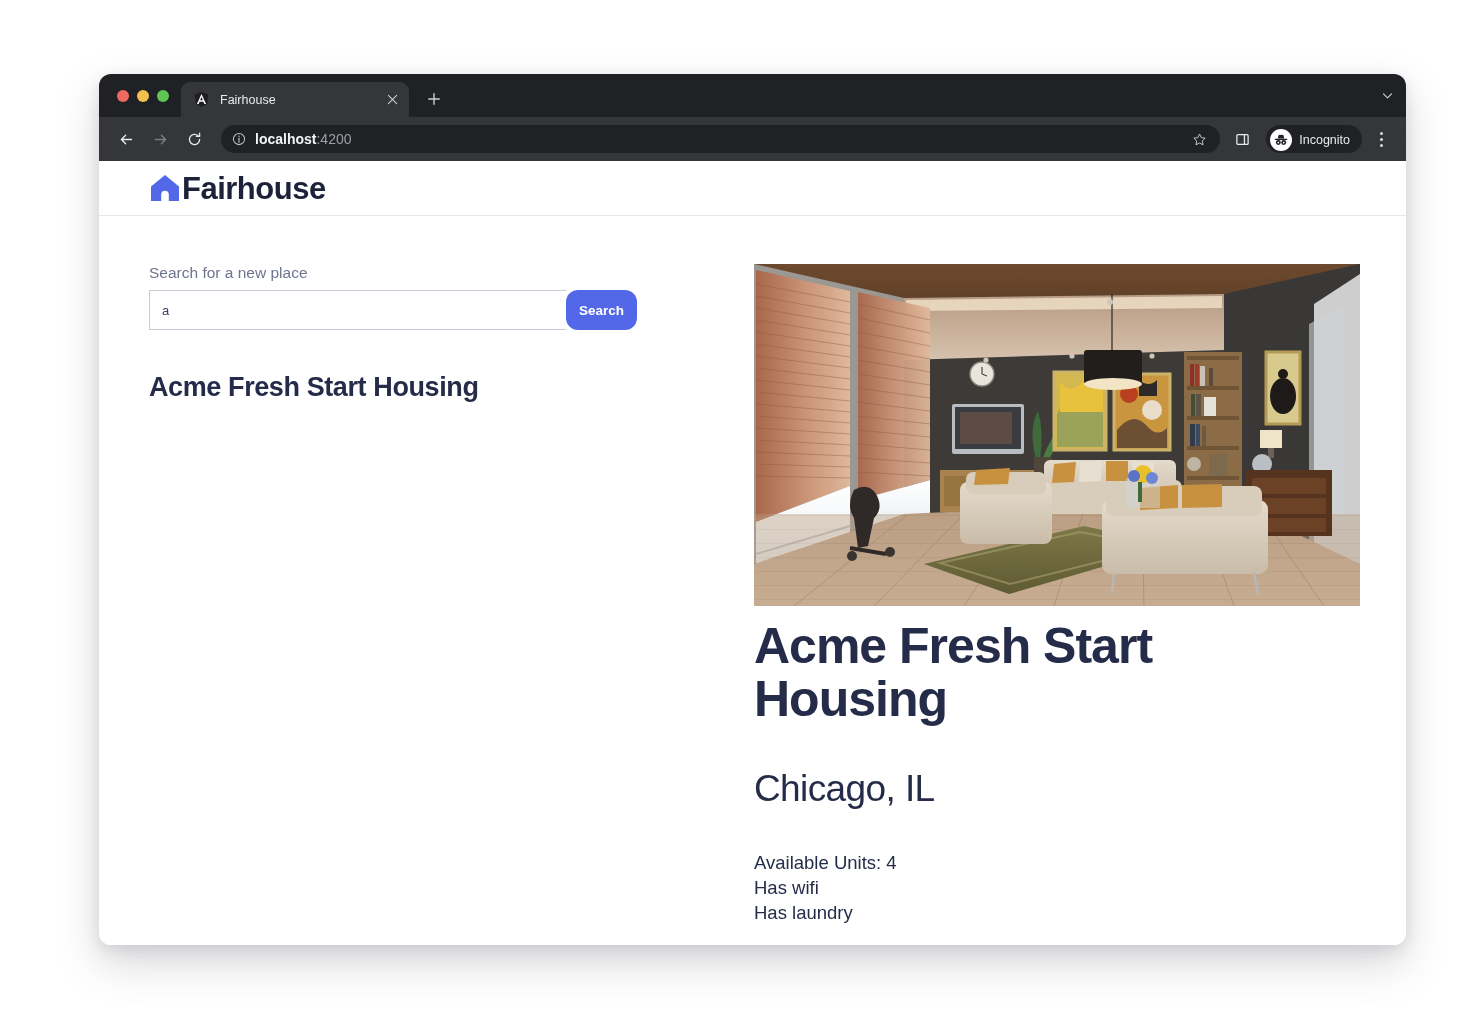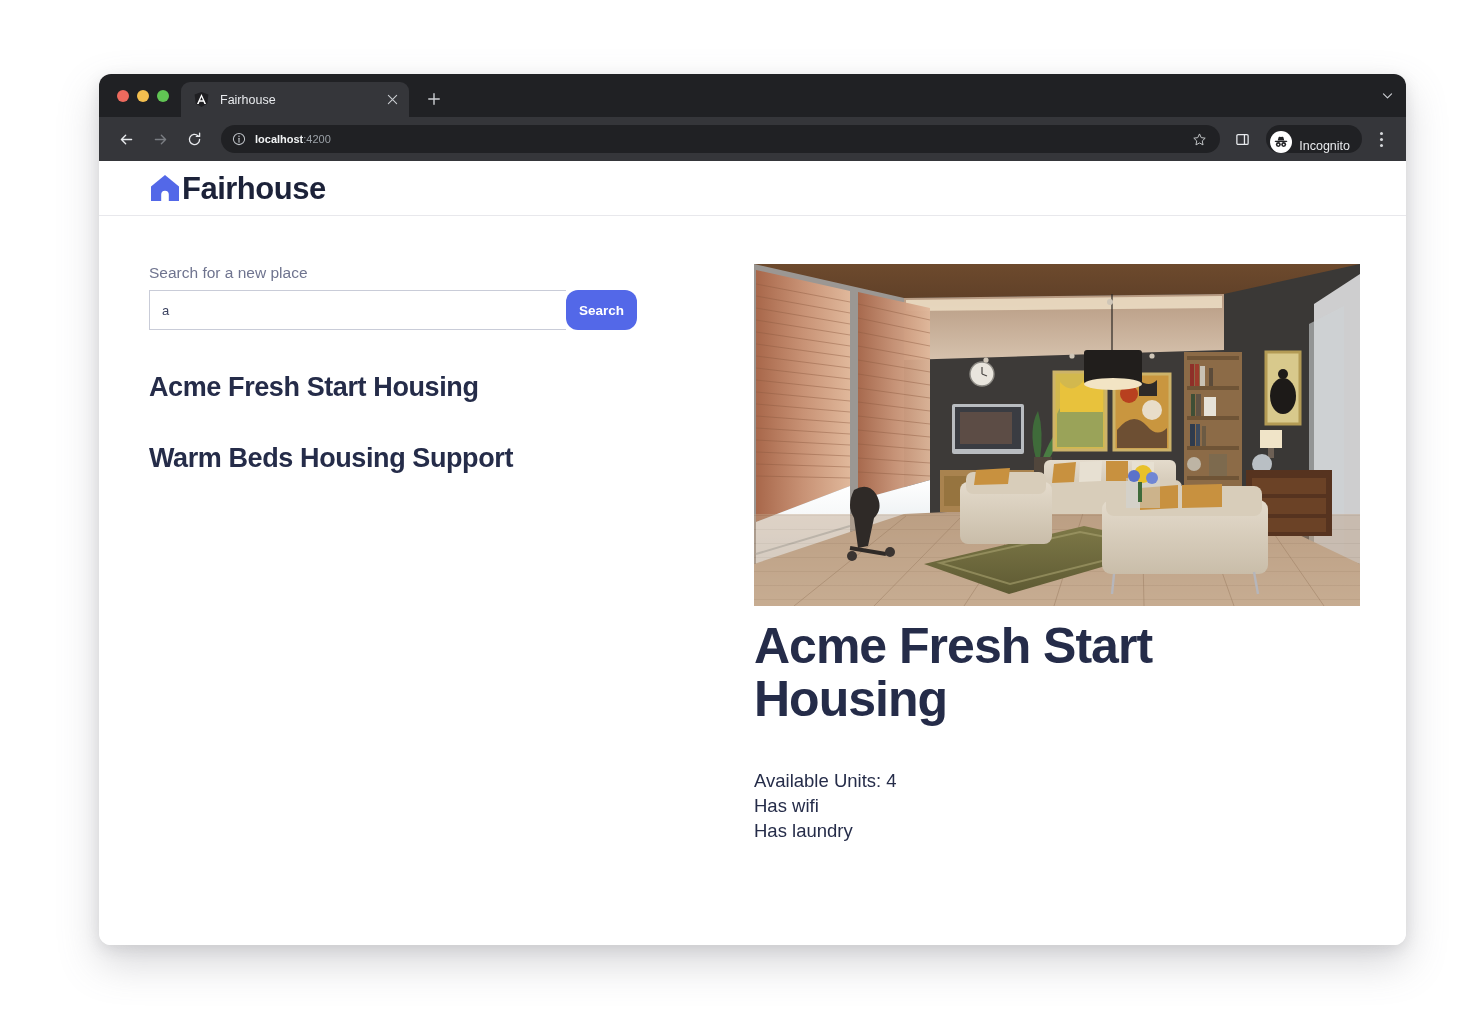--- a/index.html
+++ b/index.html
@@ -134,21 +134,21 @@
     gap: 8px;
     min-width: 0;
   }
   .omni-info {
     width: 16px; height: 16px;
     flex: 0 0 auto;
     color: #bdc1c6;
     display: flex; align-items: center; justify-content: center;
   }
   .omni-url {
-    font-size: 11px;
+    font-size: 14px;
     color: #9aa0a6;
     white-space: nowrap;
     overflow: hidden;
     text-overflow: ellipsis;
     text-align: center;
   }
   .omni-url .host { color: #f1f3f4; font-weight: 700; }
   .omni-star {
     margin-left: auto;
     width: 22px; height: 22px;
@@ -158,21 +158,21 @@
   }
   .tb-icon {
     width: 28px; height: 28px;
     display: flex; align-items: center; justify-content: center;
     color: #e8eaed;
     flex: 0 0 auto;
     margin-left: 4px;
   }
   .incognito-chip {
     display: flex;
-    align-items: flex-end;
+    align-items: center;
     gap: 7px;
     height: 28px;
     border-radius: 14px;
     background: #202124;
     padding: 1px 12px 0 4px;
     margin-left: 6px;
     flex: 0 0 auto;
   }
   .incognito-badge {
     width: 22px; height: 22px;
@@ -442,21 +442,20 @@
 
           <div class="search-label">Search for a new place</div>
 
           <div class="search-row">
             <input class="search-input" type="text" value="a" style="">
             <button class="search-button">Search</button>
           </div>
 
           <div class="results">
             <div class="result-item">Acme Fresh Start Housing</div>
-            <div class="result-item">Warm Beds Housing Support</div>
           </div>
         </div>
 
         <div class="right-col">
 
           <div class="detail-photo">
             <svg viewBox="0 0 606 342" preserveAspectRatio="none" aria-hidden="true">
               <defs>
                 <linearGradient id="ceil" x1="0" y1="0" x2="0" y2="1">
                   <stat></stat>
@@ -667,20 +666,21 @@
               <rect x="384" y="218" width="4" height="20" fill="#3f6b3a"></rect>
 
               <path d="M100 226 q14 -8 22 4 q8 14 -2 24 l-6 28 -10 2 -4 -30 q-8 -12 0 -28z" fill="#2f2a27"></path>
               <path d="M96 284 L132 290" stroke="#2f2a27" stroke-width="4"></path>
               <circle cx="98" cy="292" r="5" fill="#3a3431"></circle>
               <circle cx="136" cy="288" r="5" fill="#3a3431"></circle>
             </svg>
           </div>
 
           <h2 class="detail-title">Acme Fresh Start Housing</h2>
+          <div class="detail-city">Chicago, IL</div>
 
           <div class="detail-facts">
             <div>Available Units: 4</div>
             <div>Has wifi</div>
             <div>Has laundry</div>
           </div>
         </div>
 
       </div>
     </div>

